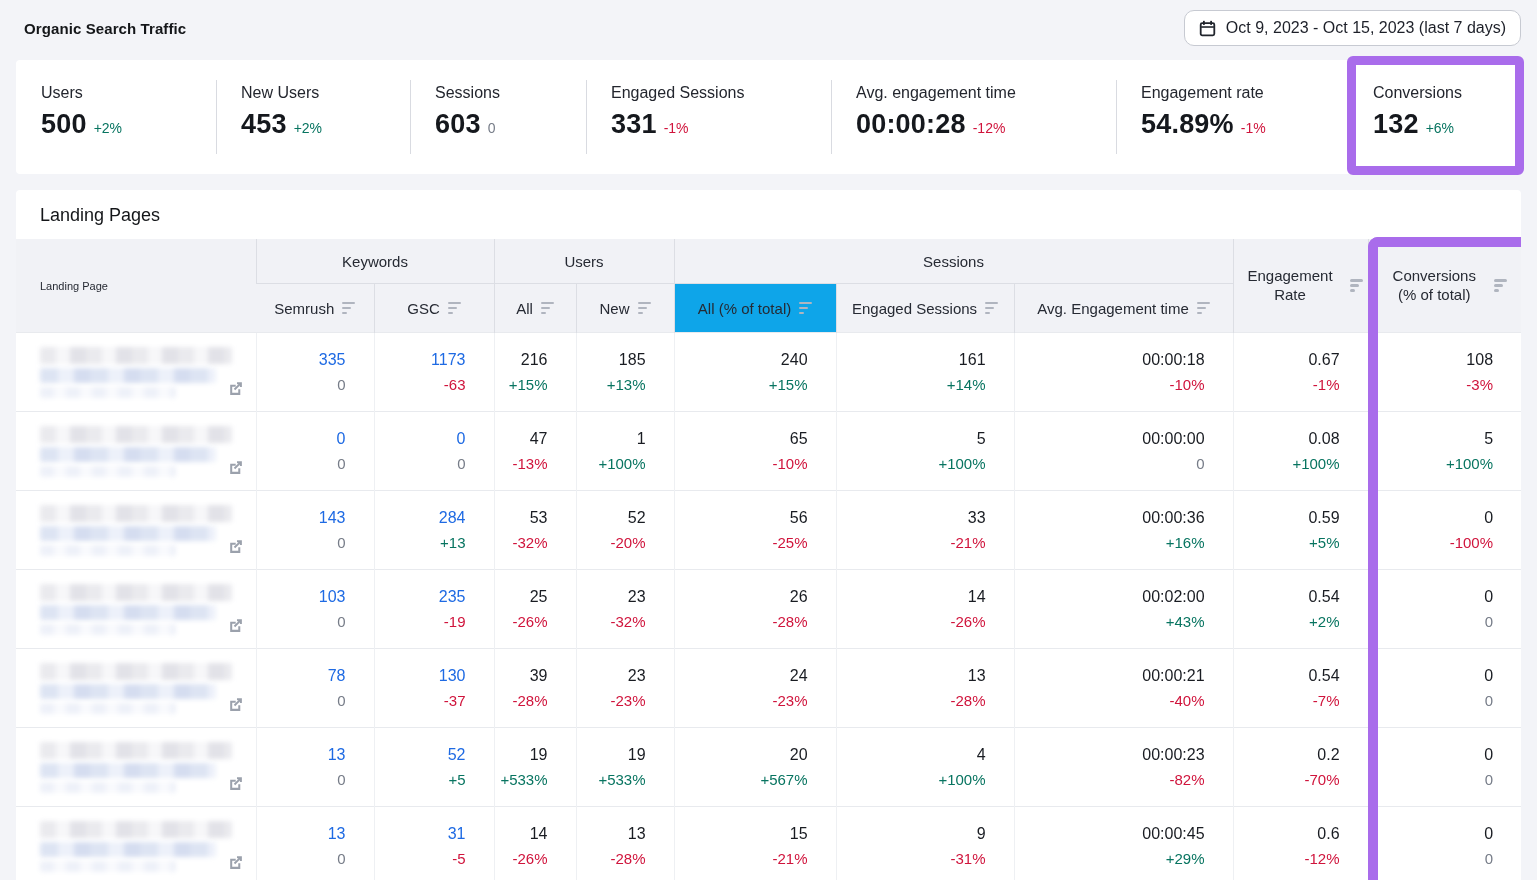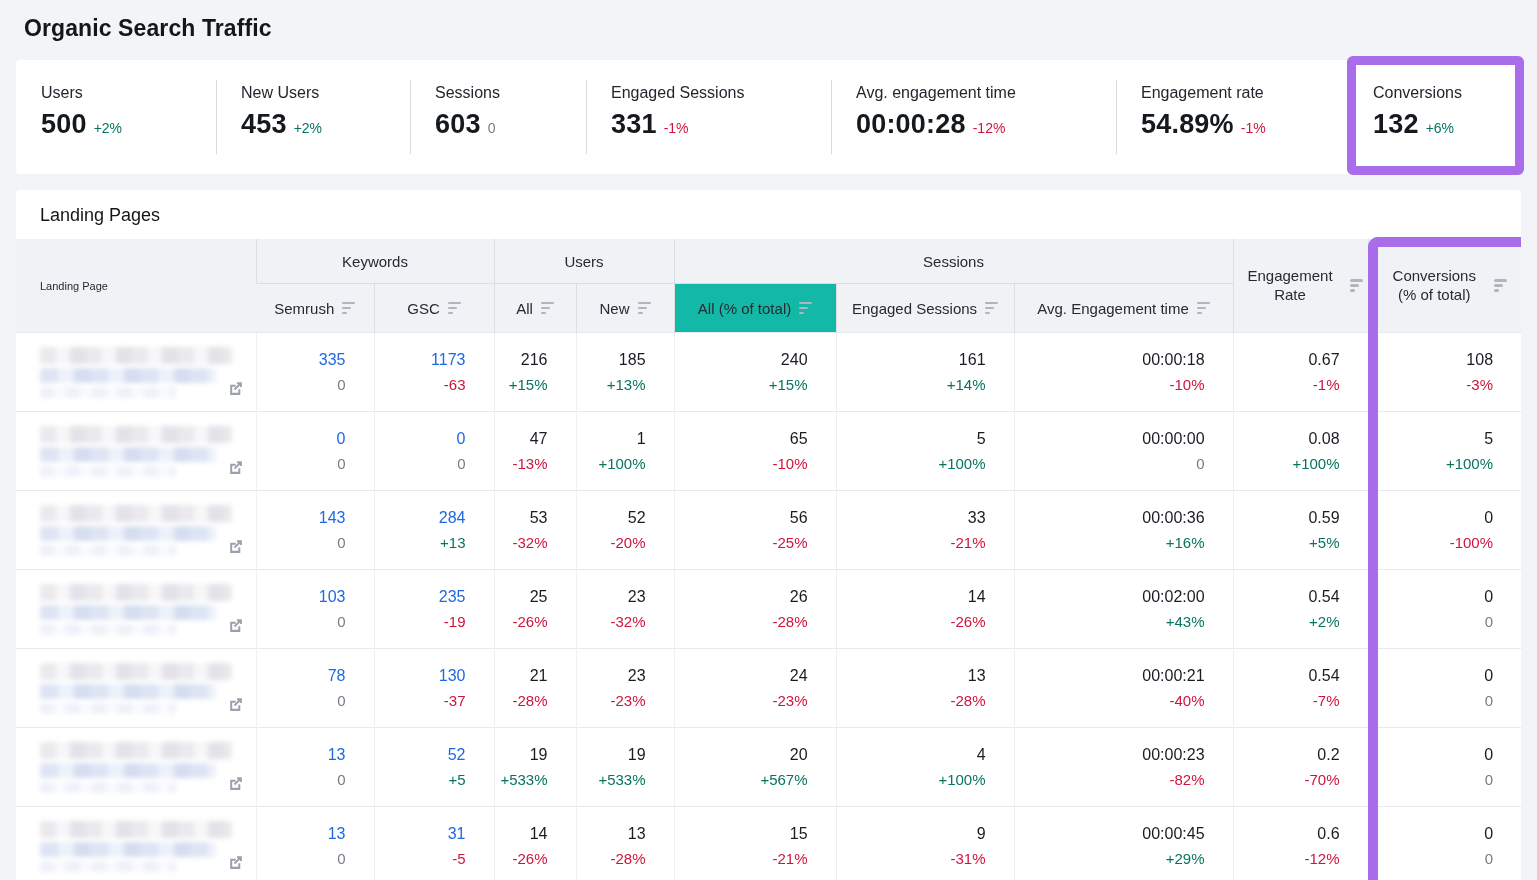--- a/index.html
+++ b/index.html
@@ -6,21 +6,21 @@
   body{
     width:1537px;height:880px;overflow:hidden;position:relative;
     background:#f3f4f8;color:#1d2029;
     font-family:"Liberation Sans",sans-serif;
     --positive:#077460;--negative:#d0143c;--link:#1e6ae3;--accent:#a96ceb;
   }
   .stage{position:absolute;inset:0;width:1537px;height:880px}
 
   
   .topbar{position:absolute;left:24px;top:0;width:1497px;height:56px;display:flex;align-items:center;justify-content:space-between}
-  .page-title{margin:0;font-size:23px;font-weight:700;color:#141619;letter-spacing:.1px}
+  .page-title{margin:0;font-size:15px;font-weight:700;color:#141619;letter-spacing:.1px}
   .datepicker{display:flex;align-items:center;gap:10px;background:#fff;border:1px solid #c7cad2;border-radius:10px;height:36px;padding:0 14px;font-size:16px;color:#1d2029;cursor:pointer;font-family:inherit}
   .datepicker svg{display:block}
 
   
   .kpi-card{position:absolute;left:16px;top:60px;width:1505px;height:114px;background:#fff;border-radius:4px;display:flex}
   .kpi{position:relative;box-sizing:border-box;padding:24px 0 0 25px}
   .kpi:nth-child(1){flex:0 0 200px}
   .kpi:nth-child(2){flex:0 0 194px}
   .kpi:nth-child(3){flex:0 0 176px}
   .kpi:nth-child(4){flex:0 0 245px}
@@ -43,21 +43,21 @@
 
   table{border-collapse:collapse;width:1505px;table-layout:fixed}
   thead th{background:#f1f2f6;font-weight:400;font-size:15px;color:#262a33;border-left:1px solid #dcdee4;padding:0}
   thead th:first-child{border-left:none}
   .group-row th{height:44px}
   .sub-row th{height:48px}
   .th-group{border-bottom:1px solid #dcdee4;text-align:center}
   .th-landing{text-align:left;padding-left:24px;font-size:11px}
   .hflex{display:flex;align-items:center;justify-content:center}
   .h2l{max-width:104px;text-align:center;line-height:1.25}
-  th.active{background:#14b8a6}
+  th.active{background:#0ea5e9}
   .sort{display:inline-flex;flex-direction:column;gap:2.5px;margin-left:8px;flex:0 0 auto}
   .sort i{display:block;height:2.5px;background:#b0b5bf;border-radius:1.5px}
   .sort i:nth-child(1){width:13px}
   .sort i:nth-child(2){width:9px}
   .sort i:nth-child(3){width:5px}
 
   tbody td{border-top:1px solid #e8eaee;border-left:1px solid #eef0f3;height:78px;vertical-align:middle;padding:0}
   tbody td:first-child{border-left:none}
   td.num{text-align:right;padding-right:28px}
   .val{font-size:16px;color:#191c22;margin-bottom:7px}
@@ -75,20 +75,31 @@
 
   .col-hl{position:absolute;left:1352px;top:47px;width:172px;height:643px;border:10px solid var(--accent);border-bottom:none;border-radius:10px 10px 0 0;box-sizing:border-box;pointer-events:none;z-index:7}
 </style>
 </head>
 <body style="--accent: #a96ceb; --positive: #077460; --negative: #d0143c; --link: #1e6ae3;">
 
 <div class="stage">
 
   <div class="topbar">
     <h1 class="page-title">Organic Search Traffic</h1>
+    <button class="datepicker">
+      <span>
+        <svg width="17" height="17" viewBox="0 0 16 16" fill="none">
+          <rect x="1.6" y="3" width="12.8" height="11.4" rx="1.4" stroke="#20242c" stroke-width="1.7"></rect>
+          <line x1="4.6" y1="0.8" x2="4.6" y2="4.6" stroke="#20242c" stroke-width="1.7"></line>
+          <line x1="11.4" y1="0.8" x2="11.4" y2="4.6" stroke="#20242c" stroke-width="1.7"></line>
+          <line x1="2" y1="6.6" x2="14" y2="6.6" stroke="#20242c" stroke-width="1.5"></line>
+        </svg>
+      </span>
+      <span>Oct 9, 2023 - Oct 15, 2023 (last 7 days)</span>
+    </button>
   </div>
 
   <div class="kpi-card" id="kpiRow">
       <div class="kpi"><span class="kpi-label">Users</span><span class="kpi-value">500</span><span class="kpi-delta pos">+2%</span></div>
       <div class="kpi"><span class="kpi-label">New Users</span><span class="kpi-value">453</span><span class="kpi-delta pos">+2%</span></div>
       <div class="kpi"><span class="kpi-label">Sessions</span><span class="kpi-value">603</span><span class="kpi-delta flat">0</span></div>
       <div class="kpi"><span class="kpi-label">Engaged Sessions</span><span class="kpi-value">331</span><span class="kpi-delta neg">-1%</span></div>
       <div class="kpi"><span class="kpi-label">Avg. engagement time</span><span class="kpi-value">00:00:28</span><span class="kpi-delta neg">-12%</span></div>
       <div class="kpi"><span class="kpi-label">Engagement rate</span><span class="kpi-value">54.89%</span><span class="kpi-delta neg">-1%</span></div>
       <div class="kpi"><span class="kpi-label">Conversions</span><span class="kpi-value">132</span><span class="kpi-delta pos">+6%</span></div>
@@ -421,21 +432,21 @@
             </td>
             <td class="num">
               <div class="val link">78</div>
               <div class="delta flat">0</div>
             </td>
             <td class="num">
               <div class="val link">130</div>
               <div class="delta neg">-37</div>
             </td>
             <td class="num">
-              <div class="val">21</div>
+              <div class="val">39</div>
               <div class="delta neg">-28%</div>
             </td>
             <td class="num">
               <div class="val">23</div>
               <div class="delta neg">-23%</div>
             </td>
             <td class="num">
               <div class="val">24</div>
               <div class="delta neg">-23%</div>
             </td>

